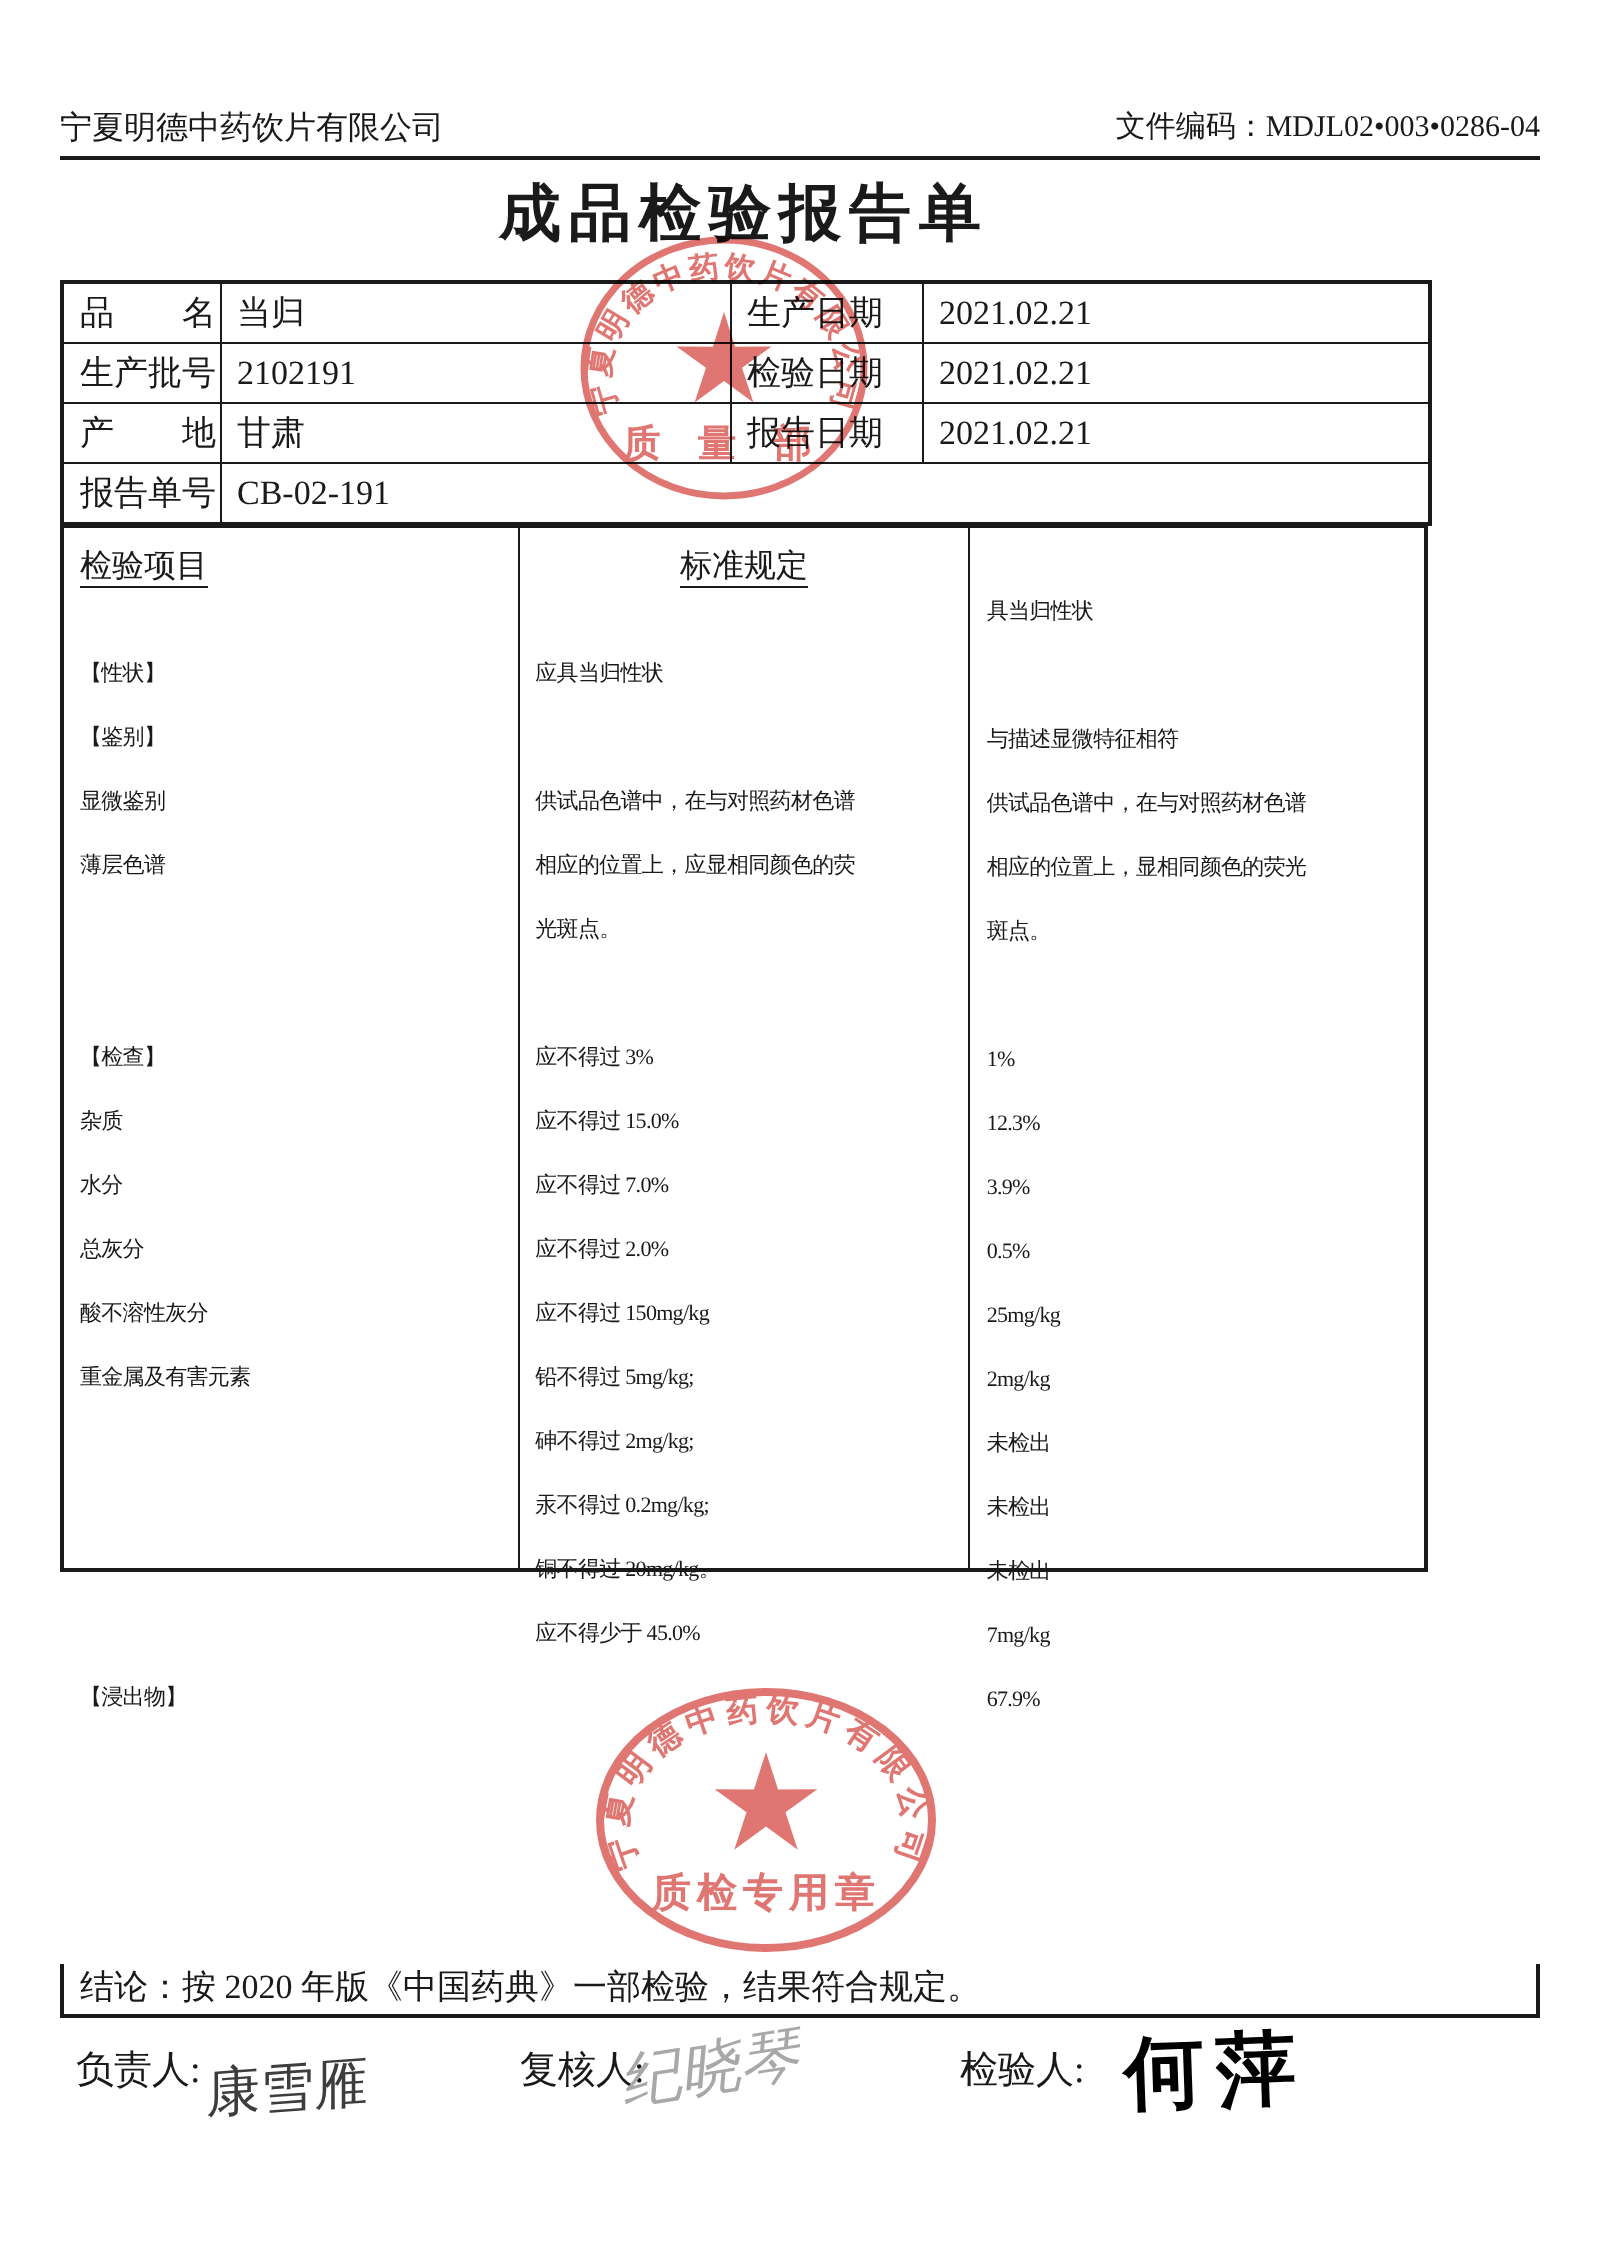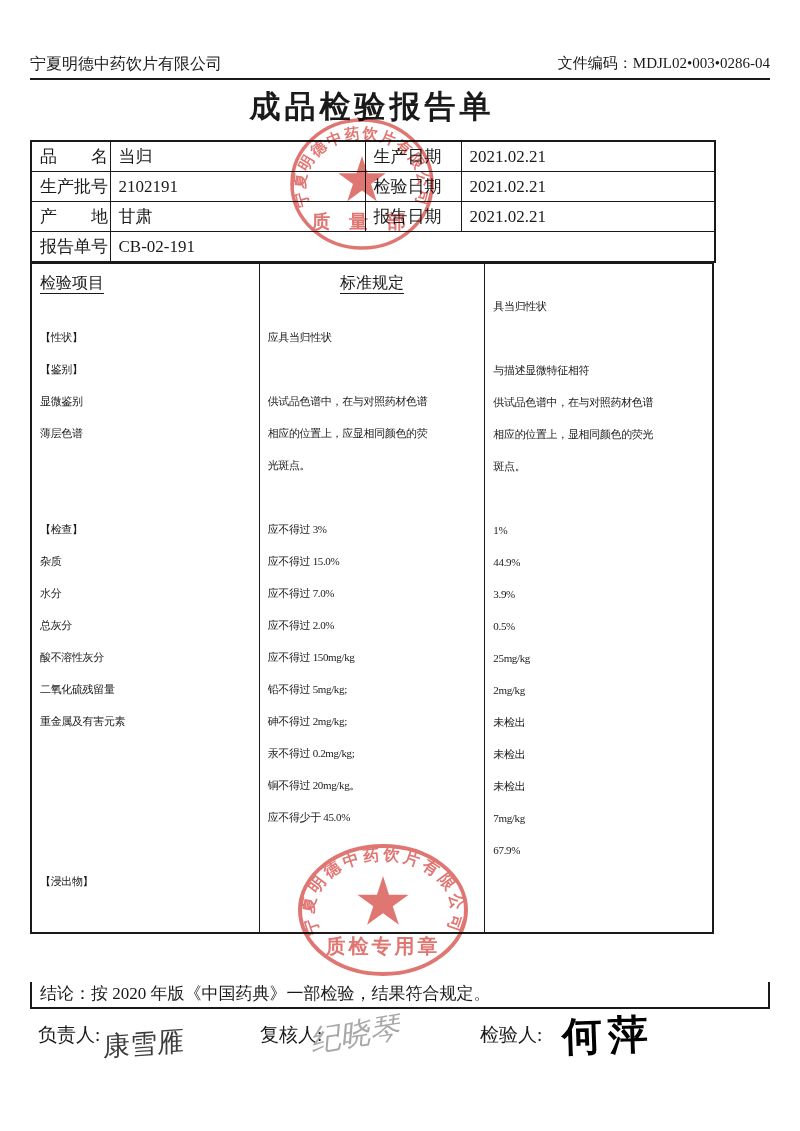--- a/index.html
+++ b/index.html
@@ -11,21 +11,21 @@
   .hdr-company{position:absolute;left:30px;top:54px;font-size:16px;}
   .hdr-code{position:absolute;right:30px;top:54px;font-size:15px;}
   .hdr-rule{position:absolute;left:30px;top:78px;width:740px;height:2px;background:#1a1a1a;}
   .doc-title{position:absolute;left:30px;top:86px;width:684px;text-align:center;
     font-size:31px;font-weight:bold;letter-spacing:4px;}
   
   table.info{position:absolute;left:30px;top:140px;width:684px;border-collapse:collapse;table-layout:fixed;}
   table.info td{border:1.4px solid #1a1a1a;height:29px;font-size:17px;padding:0 0 0 8px;white-space:nowrap;overflow:hidden;}
   table.info{border:2px solid #1a1a1a;}
   
-  .main-table{position:absolute;left:30px;top:262px;width:684px;height:672px;
+  .main-table{position:absolute;left:30px;top:262px;width:684px;height:524px;
     border:2px solid #1a1a1a;display:flex;box-sizing:border-box;}
   .mcol{position:relative;height:100%;box-sizing:border-box;}
   .mcol.c0{width:229px;border-right:1.4px solid #1a1a1a;}
   .mcol.c1{width:227px;border-right:1.4px solid #1a1a1a;}
   .mcol.c2{width:228px;}
   .mhead{margin-top:9px;height:22px;font-size:16px;white-space:nowrap;}
   .mhead.left{padding-left:8px;text-align:left;}
   .mhead.center{text-align:center;}
   .mhead span{text-decoration:underline;text-underline-offset:5px;text-decoration-thickness:1px;}
   .mlines{margin-top:26px;}
@@ -101,21 +101,20 @@
           <div class="tline">【鉴别】</div>
           <div class="tline">显微鉴别</div>
           <div class="tline">薄层色谱</div>
           <div class="tline"></div>
           <div class="tline"></div>
           <div class="tline">【检查】</div>
           <div class="tline">杂质</div>
           <div class="tline">水分</div>
           <div class="tline">总灰分</div>
           <div class="tline">酸不溶性灰分</div>
-          <div class="tline">二氧化硫残留量</div>
           <div class="tline">重金属及有害元素</div>
           <div class="tline"></div>
           <div class="tline"></div>
           <div class="tline"></div>
           <div class="tline"></div>
           <div class="tline">【浸出物】</div>
         </div>
     </div>
     <div class="mcol c1">
       <div class="mhead center"><span>标准规定</span></div>
@@ -141,21 +140,21 @@
     <div class="mcol c2">
       <div class="mlines">
           <div class="tline">具当归性状</div>
           <div class="tline"></div>
           <div class="tline">与描述显微特征相符</div>
           <div class="tline">供试品色谱中，在与对照药材色谱</div>
           <div class="tline">相应的位置上，显相同颜色的荧光</div>
           <div class="tline">斑点。</div>
           <div class="tline"></div>
           <div class="tline">1%</div>
-          <div class="tline">44.9%</div>
+          <div class="tline">12.3%</div>
           <div class="tline">3.9%</div>
           <div class="tline">0.5%</div>
           <div class="tline">25mg/kg</div>
           <div class="tline">2mg/kg</div>
           <div class="tline">未检出</div>
           <div class="tline">未检出</div>
           <div class="tline">未检出</div>
           <div class="tline">7mg/kg</div>
           <div class="tline">67.9%</div>
         </div>

